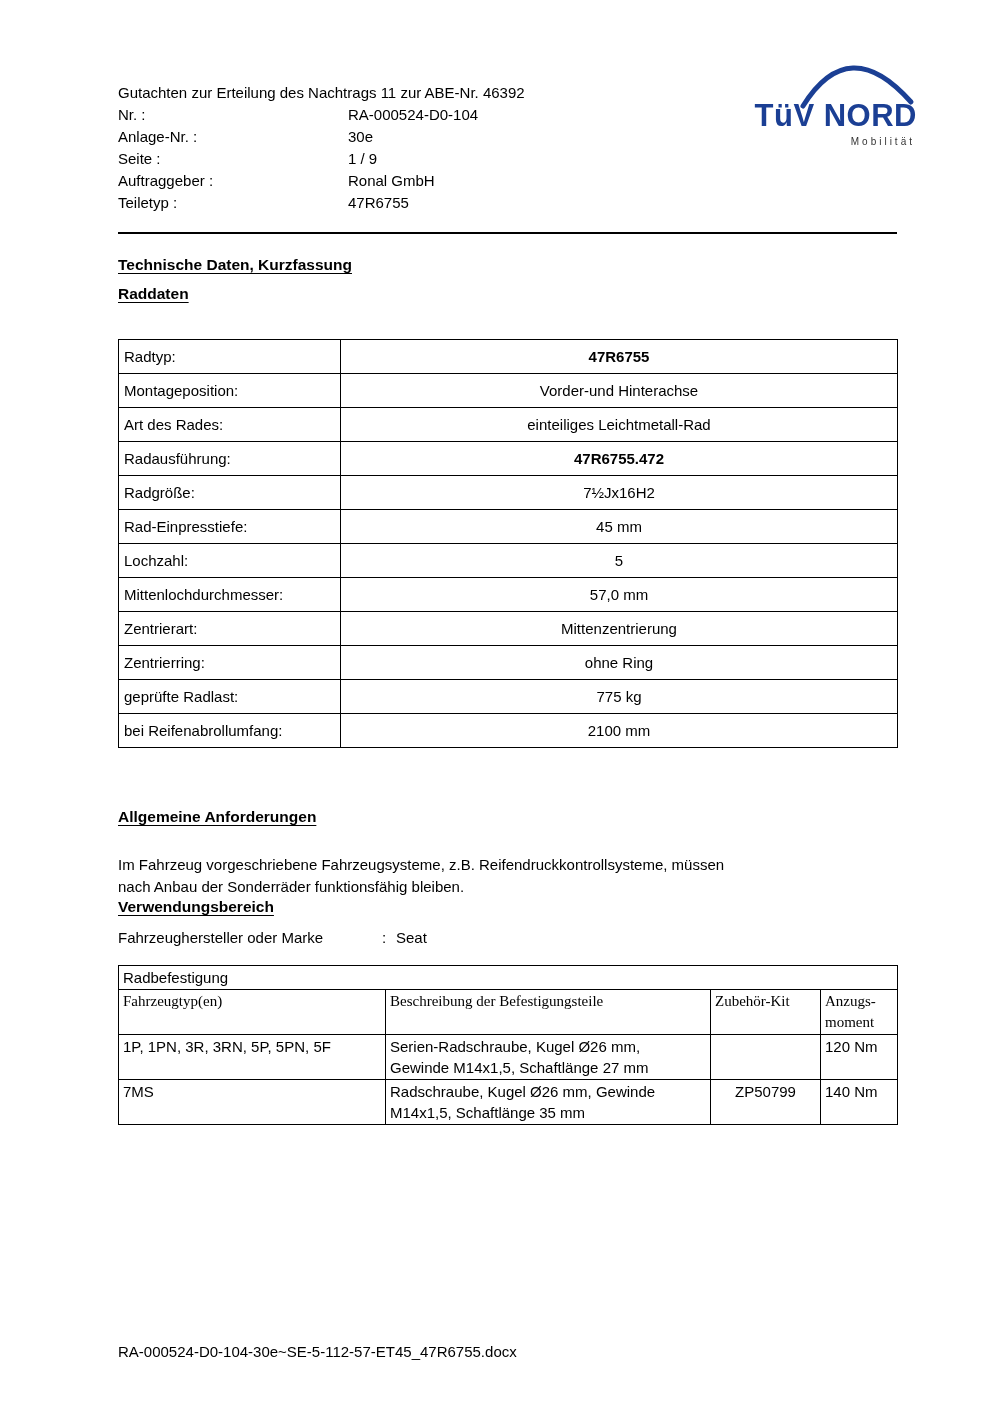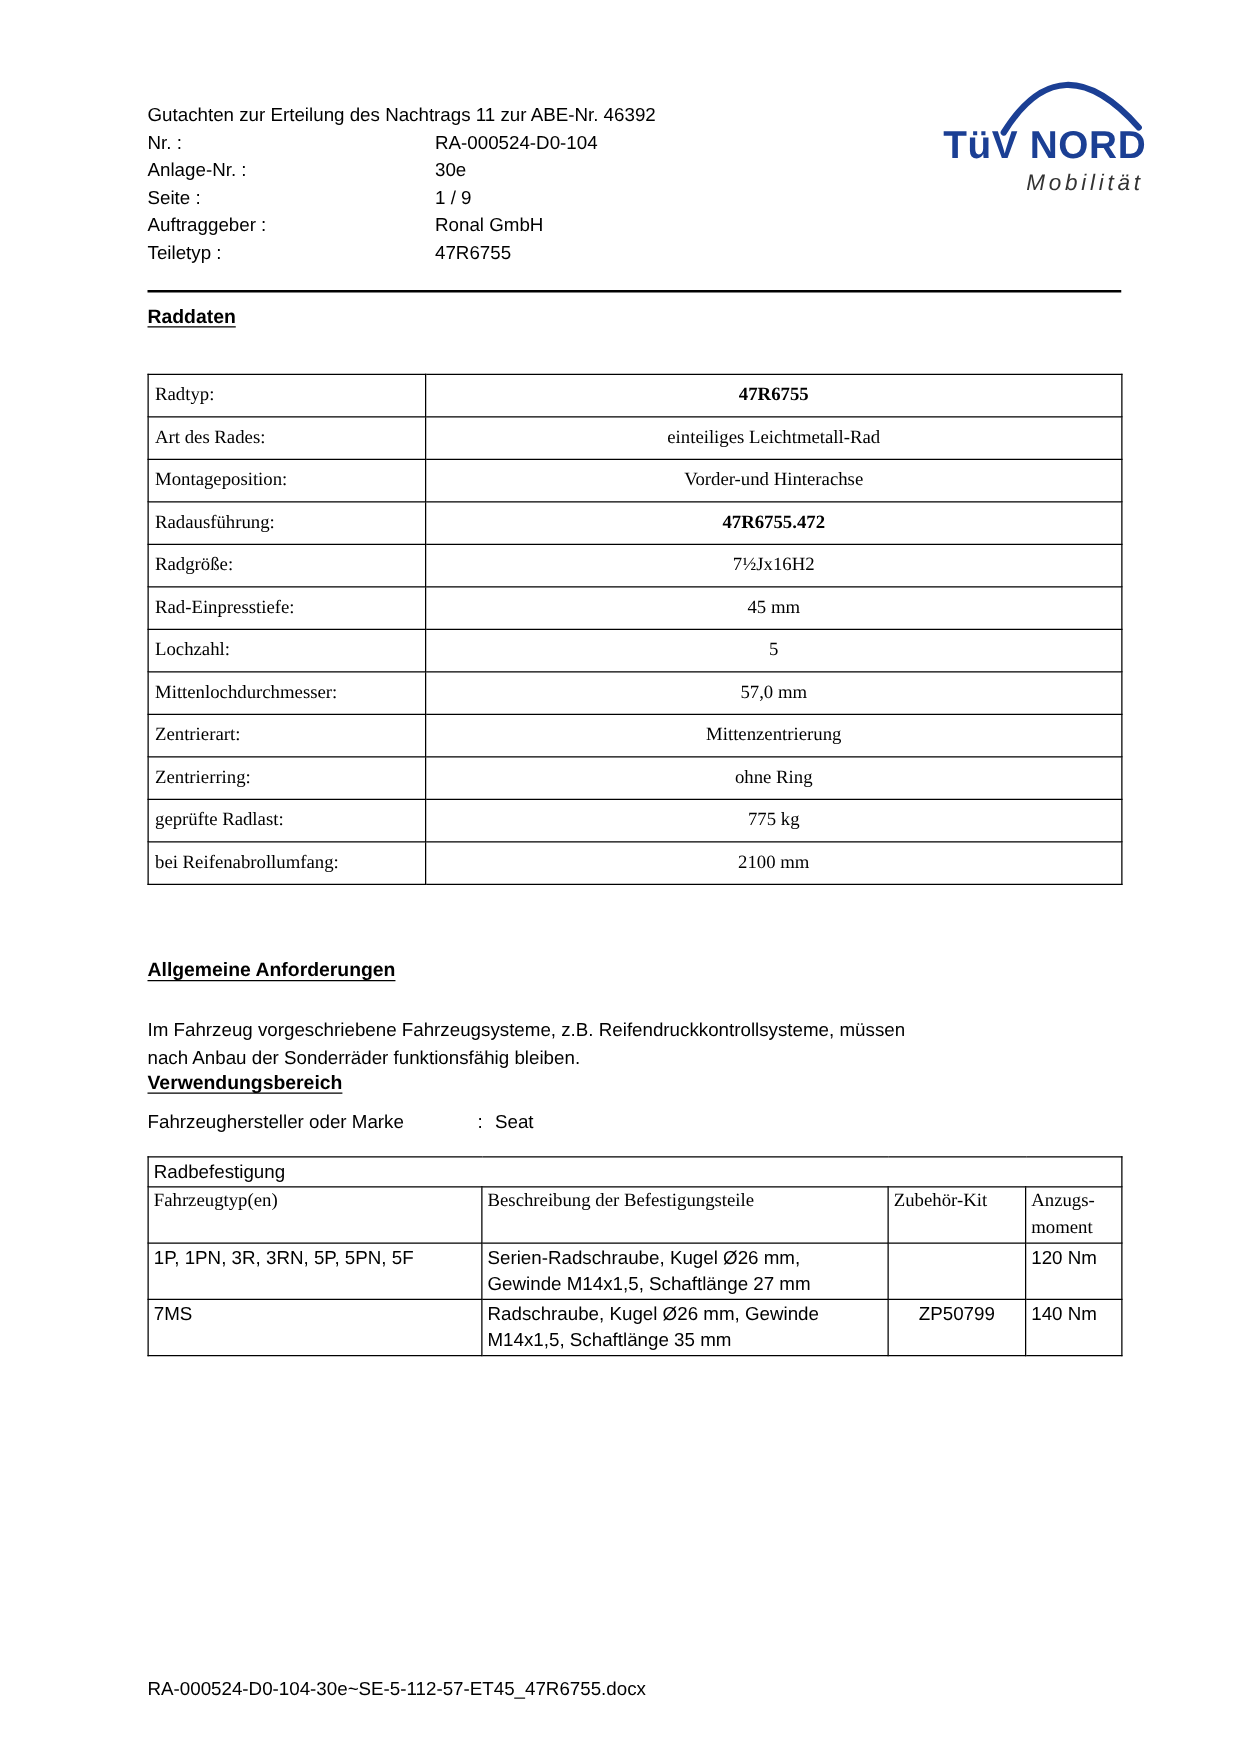--- a/index.html
+++ b/index.html
@@ -17,36 +17,36 @@
   .hline .flabel { display:inline-block; width:230px; }
   .logo {
     position:absolute; top:-30px; right:-20px; width:190px; text-align:right;
   }
   .swoosh { display:block; margin:0 0 -14px auto; }
   .logo-text {
     font-weight:bold; font-size:31px; letter-spacing:0.5px; color:#1b3f94;
     line-height:32px; 
   }
   .logo-sub {
-    font-style:italic; font-size:18px; letter-spacing:3px; color:#333;
+    font-size:10px; letter-spacing:3px; color:#333;
     margin-top:4px; text-align:right; padding-right:2px;
   }
 
   .rule { border-top:2px solid #000; margin-top:18px; width:779px; }
 
   .heading {
     font-weight:bold; font-size:15.5px; text-decoration:underline;
     text-underline-offset:3px;
   }
   .h-tech { margin-top:22px; }
   .h-rad  { margin-top:11px; }
 
   
   table { border-collapse:collapse; table-layout:fixed; }
-  .rad-table { width:779px; margin-top:36px;font-family:Liberation Serif, serif; }
+  .rad-table { width:779px; margin-top:36px; }
   .rad-table td { border:1px solid #000; height:34px; padding:2px 5px; vertical-align:middle; }
   .rad-table td.lbl { text-align:left; }
   .rad-table td.val { text-align:center; }
   .bold { font-weight:bold; }
 
   
   .h-allg { margin-top:60px; }
   .para { margin-top:28px; line-height:22px; white-space:pre-line; width:790px; }
   .h-verw { margin-top:0px; }
   .hersteller { margin-top:11px; line-height:22px; }
@@ -94,39 +94,40 @@
         <svg class="swoosh" width="118" height="62" viewBox="0 0 118 62">
           <path d="M4 54 Q 50 -20 112 50" fill="none" stroke="#1b3f94" stroke-width="5" stroke-linecap="round"></path>
         </svg>
         <div class="logo-text">TüV NORD</div>
         <div class="logo-sub">Mobilität</div>
       </div>
     </div>
 
     <div class="rule"></div>
 
+    <div class="heading h-tech">Technische Daten, Kurzfassung</div>
     <div class="heading h-rad">Raddaten</div>
 
     <table class="rad-table">
       <colgroup>
           <col style="width:222px">
           <col style="width:557px">
         </colgroup>
       <tbody>
         <tr>
           <td class="lbl">Radtyp:</td>
           <td class="val bold">47R6755</td>
         </tr>
         <tr>
+          <td class="lbl">Montageposition:</td>
+          <td class="val">Vorder-und Hinterachse</td>
+        </tr>
+        <tr>
           <td class="lbl">Art des Rades:</td>
           <td class="val">einteiliges Leichtmetall-Rad</td>
-        </tr>
-        <tr>
-          <td class="lbl">Montageposition:</td>
-          <td class="val">Vorder-und Hinterachse</td>
         </tr>
         <tr>
           <td class="lbl">Radausführung:</td>
           <td class="val bold">47R6755.472</td>
         </tr>
         <tr>
           <td class="lbl">Radgröße:</td>
           <td class="val">7½Jx16H2</td>
         </tr>
         <tr>

